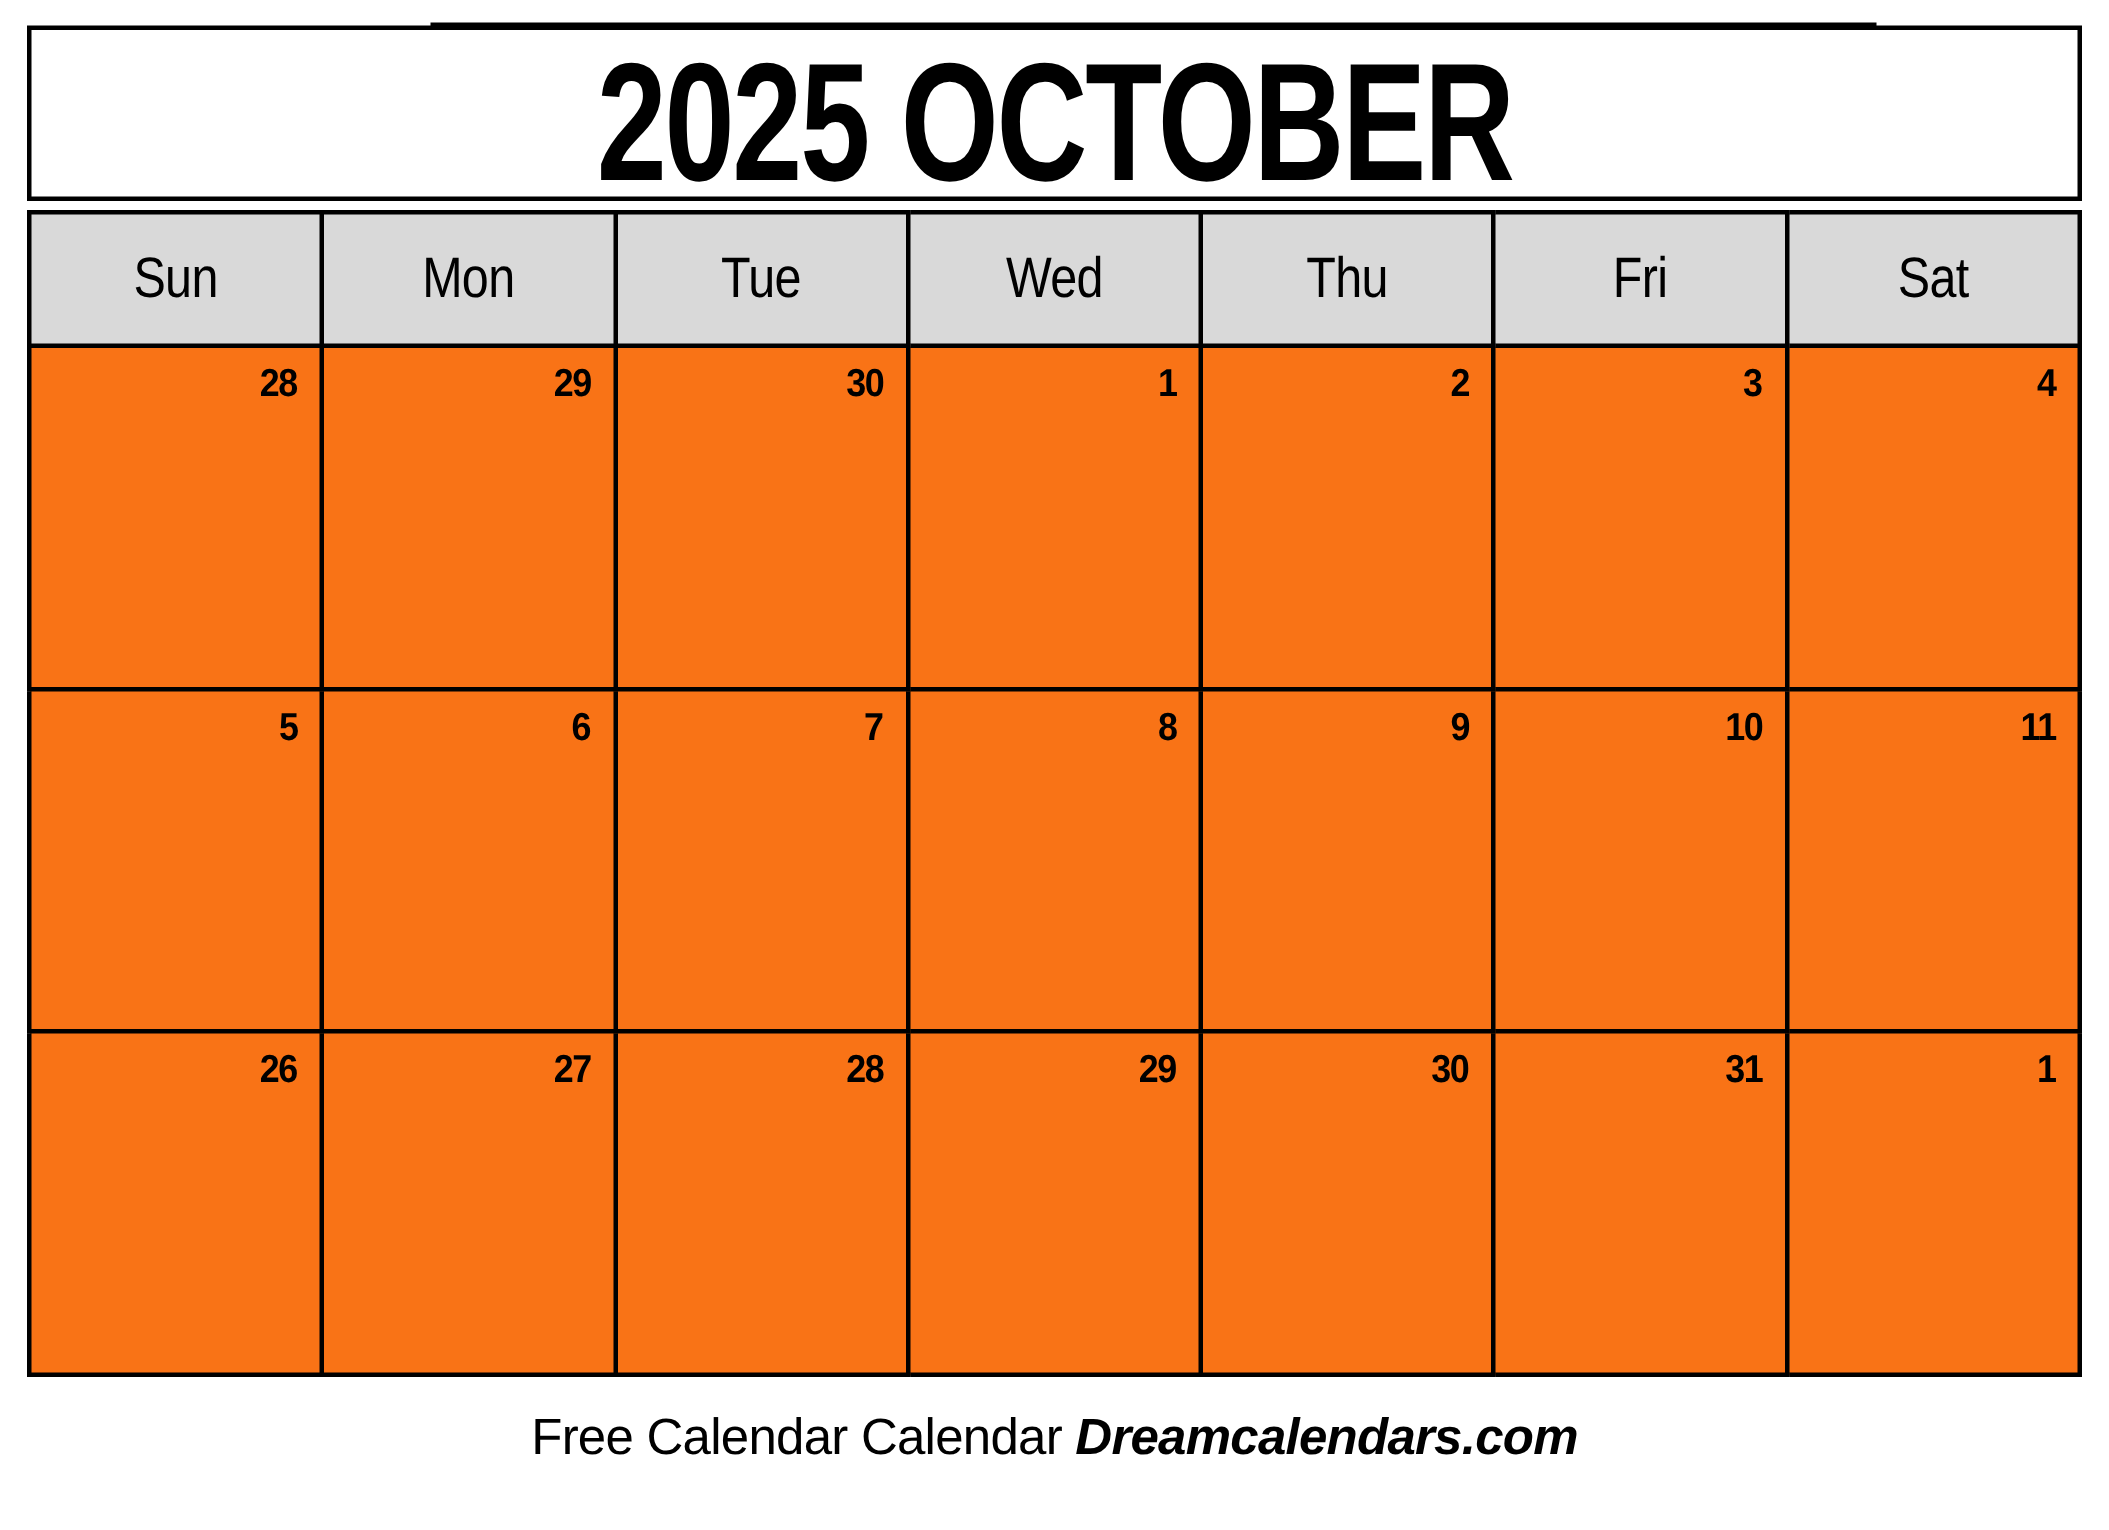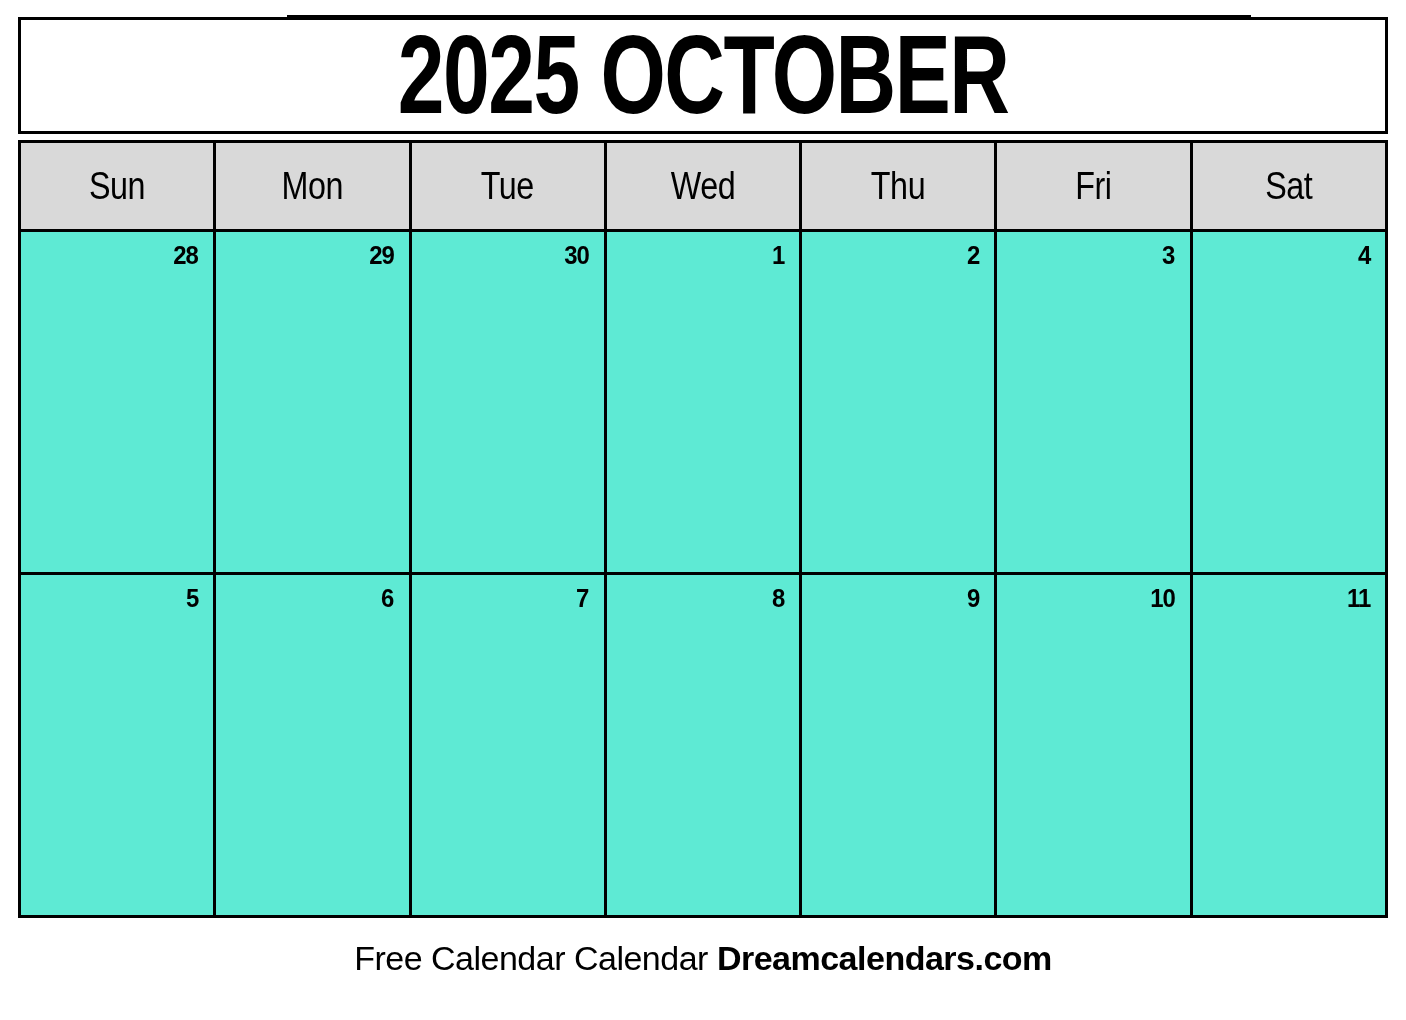--- a/index.html
+++ b/index.html
@@ -27,21 +27,21 @@
   }
   .title-box {
     position: absolute;
     left: 18px;
     right: 18px;
     top: 17px;
     height: 117px;
     box-sizing: border-box;
     border: 3px solid #000000;
     display: flex;
-    align-items: flex-end;
+    align-items: flex-start;
     justify-content: center;
   }
   .title-text {
     display: inline-block;
     font-size: 112px;
     font-weight: 700;
     line-height: 1;
     white-space: nowrap;
     letter-spacing: -2px;
     transform: scaleX(0.75);
@@ -66,21 +66,21 @@
     text-align: center;
     vertical-align: middle;
   }
   .wk-label {
     display: inline-block;
     transform: scaleX(0.85);
     transform-origin: center center;
     letter-spacing: -0.5px;
   }
   table.calendar td {
-    background: #5eead4;
+    background: #f97316;
     border: 3px solid #000000;
     vertical-align: top;
     text-align: right;
     padding: 8px 15px 16px 0;
     height: 132px;
   }
   .day-num {
     display: inline-block;
     font-size: 26px;
     font-weight: 700;
@@ -94,20 +94,21 @@
     right: 0;
     top: 934px;
     text-align: center;
     font-size: 34px;
     line-height: 48px;
     letter-spacing: -0.5px;
     white-space: nowrap;
   }
   .footer .brand {
     font-weight: 700;
+    font-style: italic;
   }
 </style>
 </head>
 <body>
 
 <div class="page">
 
   <div class="top-accent"></div>
 
   <div class="title-box">
@@ -138,20 +139,29 @@
       </tr>
       <tr>
         <td><span class="day-num">5</span></td>
         <td><span class="day-num">6</span></td>
         <td><span class="day-num">7</span></td>
         <td><span class="day-num">8</span></td>
         <td><span class="day-num">9</span></td>
         <td><span class="day-num">10</span></td>
         <td><span class="day-num">11</span></td>
       </tr>
+      <tr>
+        <td><span class="day-num">26</span></td>
+        <td><span class="day-num">27</span></td>
+        <td><span class="day-num">28</span></td>
+        <td><span class="day-num">29</span></td>
+        <td><span class="day-num">30</span></td>
+        <td><span class="day-num">31</span></td>
+        <td><span class="day-num">1</span></td>
+      </tr>
     </tbody>
   </table>
 
   <div class="footer">
     <span>Free Calendar Calendar</span>
     <span class="brand">Dreamcalendars.com</span>
   </div>
 
 </div>
 

